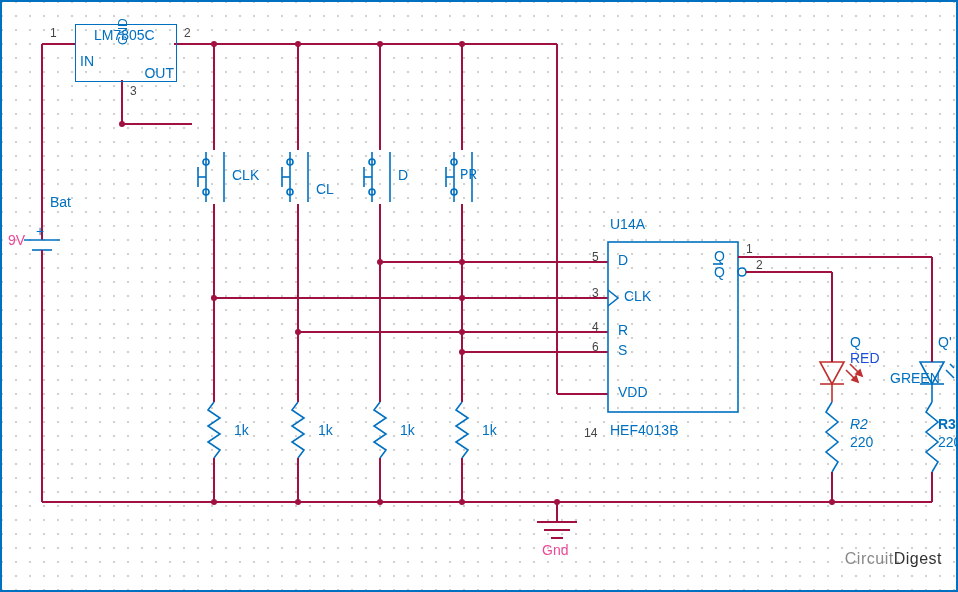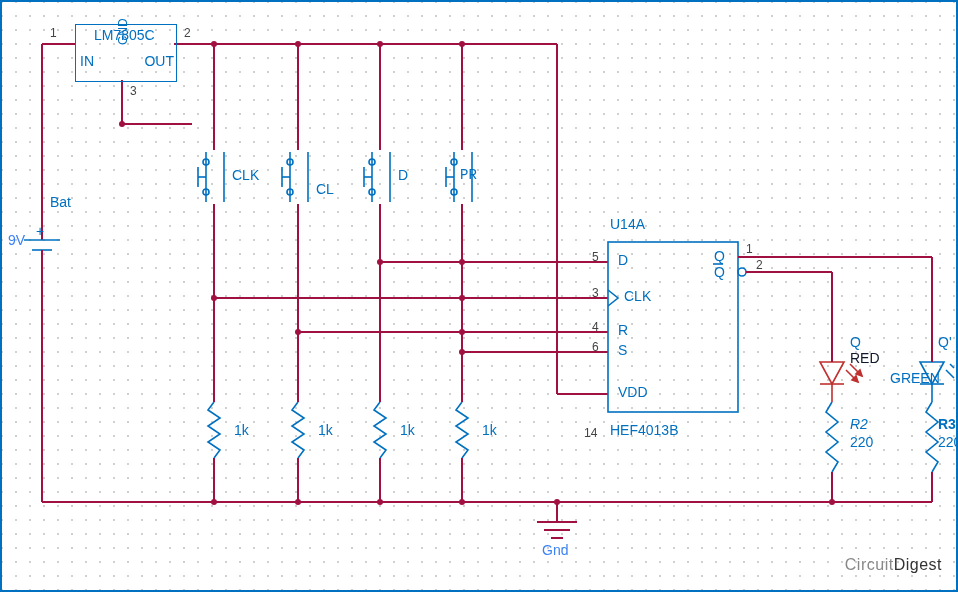--- a/index.html
+++ b/index.html
@@ -23,31 +23,31 @@
     top: 0; left: 0; right: 0; bottom: 0;
     background-image: radial-gradient(circle, #d0d0d0 1px, transparent 1px);
     background-size: 14px 14px;
     background-position: 7px 7px;
     pointer-events: none;
     z-index: 0;
   }
   .canvas > * { position: absolute; z-index: 1; }
   svg.wires { position: absolute; top:0; left:0; z-index:1; }
   .lbl { font-size: 14px; color: #0070c0; white-space: nowrap; }
-  .lbl.dark { color: #3b82f6; text-align: right; }
+  .lbl.dark { color: #ec4899; text-align: right; }
   .pin-num { font-size: 12px; color: #444; }
   .box {
     border: 1.5px solid #0070c0;
     background: transparent;
     position: absolute;
   }
   .credit {
     position: absolute;
     right: 14px;
-    bottom: 16px;
+    bottom: 22px;
     font-size: 16px;
     color: #888;
     letter-spacing: 0.5px;
     text-align: center;
   }
   .credit .d { color: #333; }
 </style>
 </head>
 <body>
 
@@ -217,21 +217,21 @@
       <line x1="542" y1="528" x2="568" y2="528" class="gnd"></line>
       <line x1="549" y1="536" x2="561" y2="536" class="gnd"></line>
     </g>
 
     <line x1="711" y1="262" x2="721" y2="262" class="comp-blue"></line>
   </svg>
 
   <div class="box" style="left:73px; top:22px; width:100px; height:56px;">
     <div class="lbl" style="position:absolute; left:18px; top:2px;">LM7805C</div>
     <div class="lbl" style="position:absolute; left:4px; top:28px;">IN</div>
-    <div class="lbl" style="position:absolute; right:2px; top:28px;text-align:center;">OUT</div>
+    <div class="lbl" style="position:absolute; right:2px; top:40px;text-align:center;">OUT</div>
     <div class="lbl" style="position:absolute; left:40px; top:20px; transform:rotate(-90deg); transform-origin:left top; font-size:12px;">GND</div>
   </div>
   <div class="pin-num" style="left:48px; top:24px; position:absolute;">1</div>
   <div class="pin-num" style="left:182px; top:24px; position:absolute;">2</div>
   <div class="pin-num" style="left:128px; top:82px; position:absolute;">3</div>
 
   <div class="lbl" style="left:48px; top:192px;">Bat</div>
   <div class="lbl dark" style="left:6px; top:230px;">9V</div>
 
   <div class="lbl" style="left:230px; top:165px;">CLK</div>
@@ -258,21 +258,21 @@
 
   <div class="lbl" style="left:616px; top:250px;">D</div>
   <div class="lbl" style="left:622px; top:286px;">CLK</div>
   <div class="lbl" style="left:616px; top:320px;">R</div>
   <div class="lbl" style="left:616px; top:340px;">S</div>
   <div class="lbl" style="left:616px; top:382px;">VDD</div>
   <div class="lbl" style="left:712px; top:246px;">Q</div>
   <div class="lbl" style="left:712px; top:262px;">Q</div>
 
   <div class="lbl" style="left:848px; top:332px;">Q</div>
-  <div class="lbl" style="left:848px; top:348px; color:#0f172a;">RED</div>
+  <div class="lbl" style="left:848px; top:348px; color:#1d4ed8;">RED</div>
   <div class="lbl" style="left:936px; top:332px;">Q'</div>
   <div class="lbl" style="left:888px; top:368px;">GREEN</div>
 
   <div class="lbl" style="left:848px; top:414px;font-style:italic;">R2</div>
   <div class="lbl" style="left:848px; top:432px;">220</div>
   <div class="lbl" style="left:936px; top:414px;font-weight:bold;">R3</div>
   <div class="lbl" style="left:936px; top:432px;">220</div>
 
   <div class="lbl dark" style="left:540px; top:540px;">Gnd</div>
 

